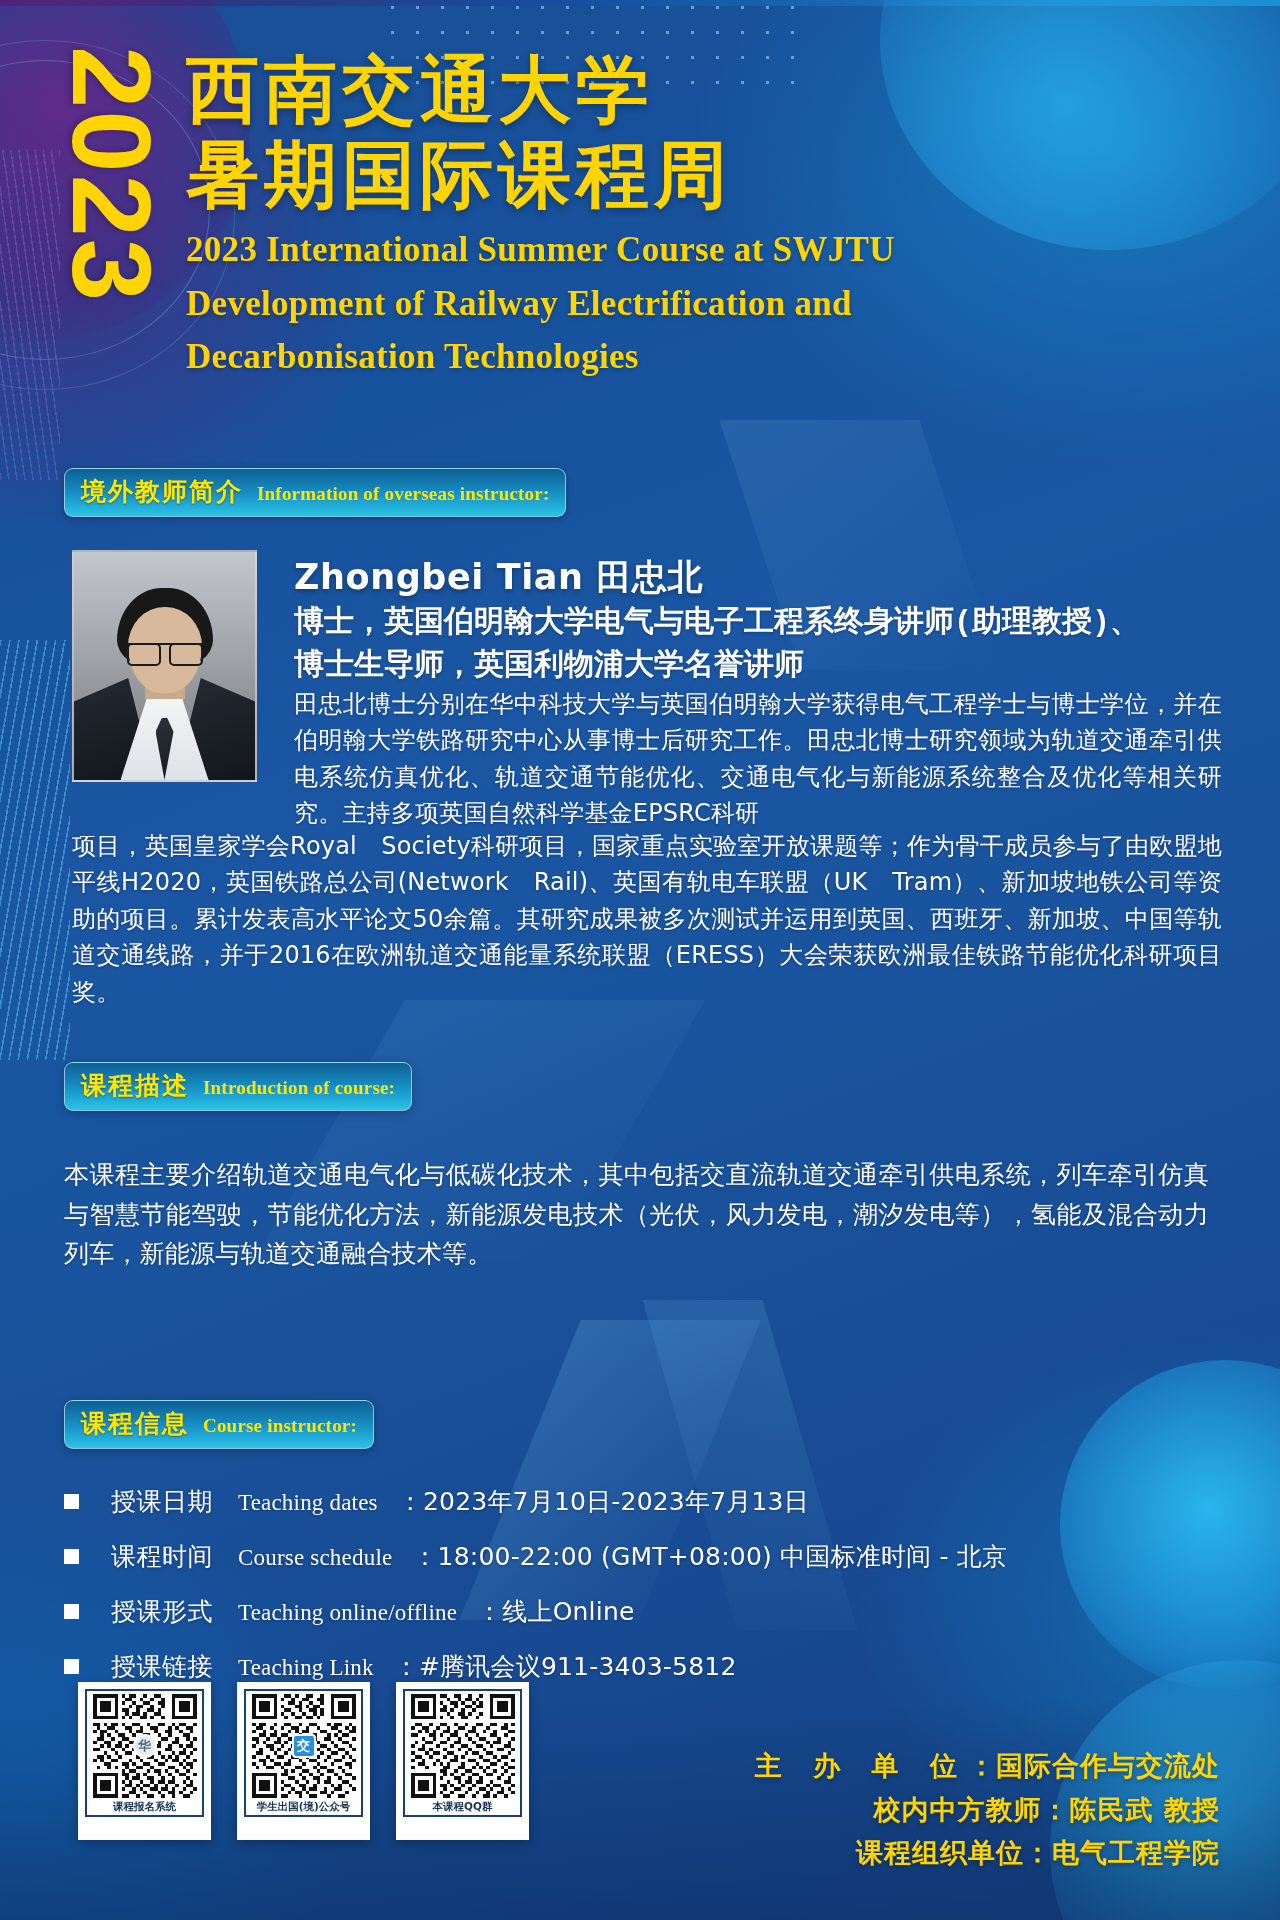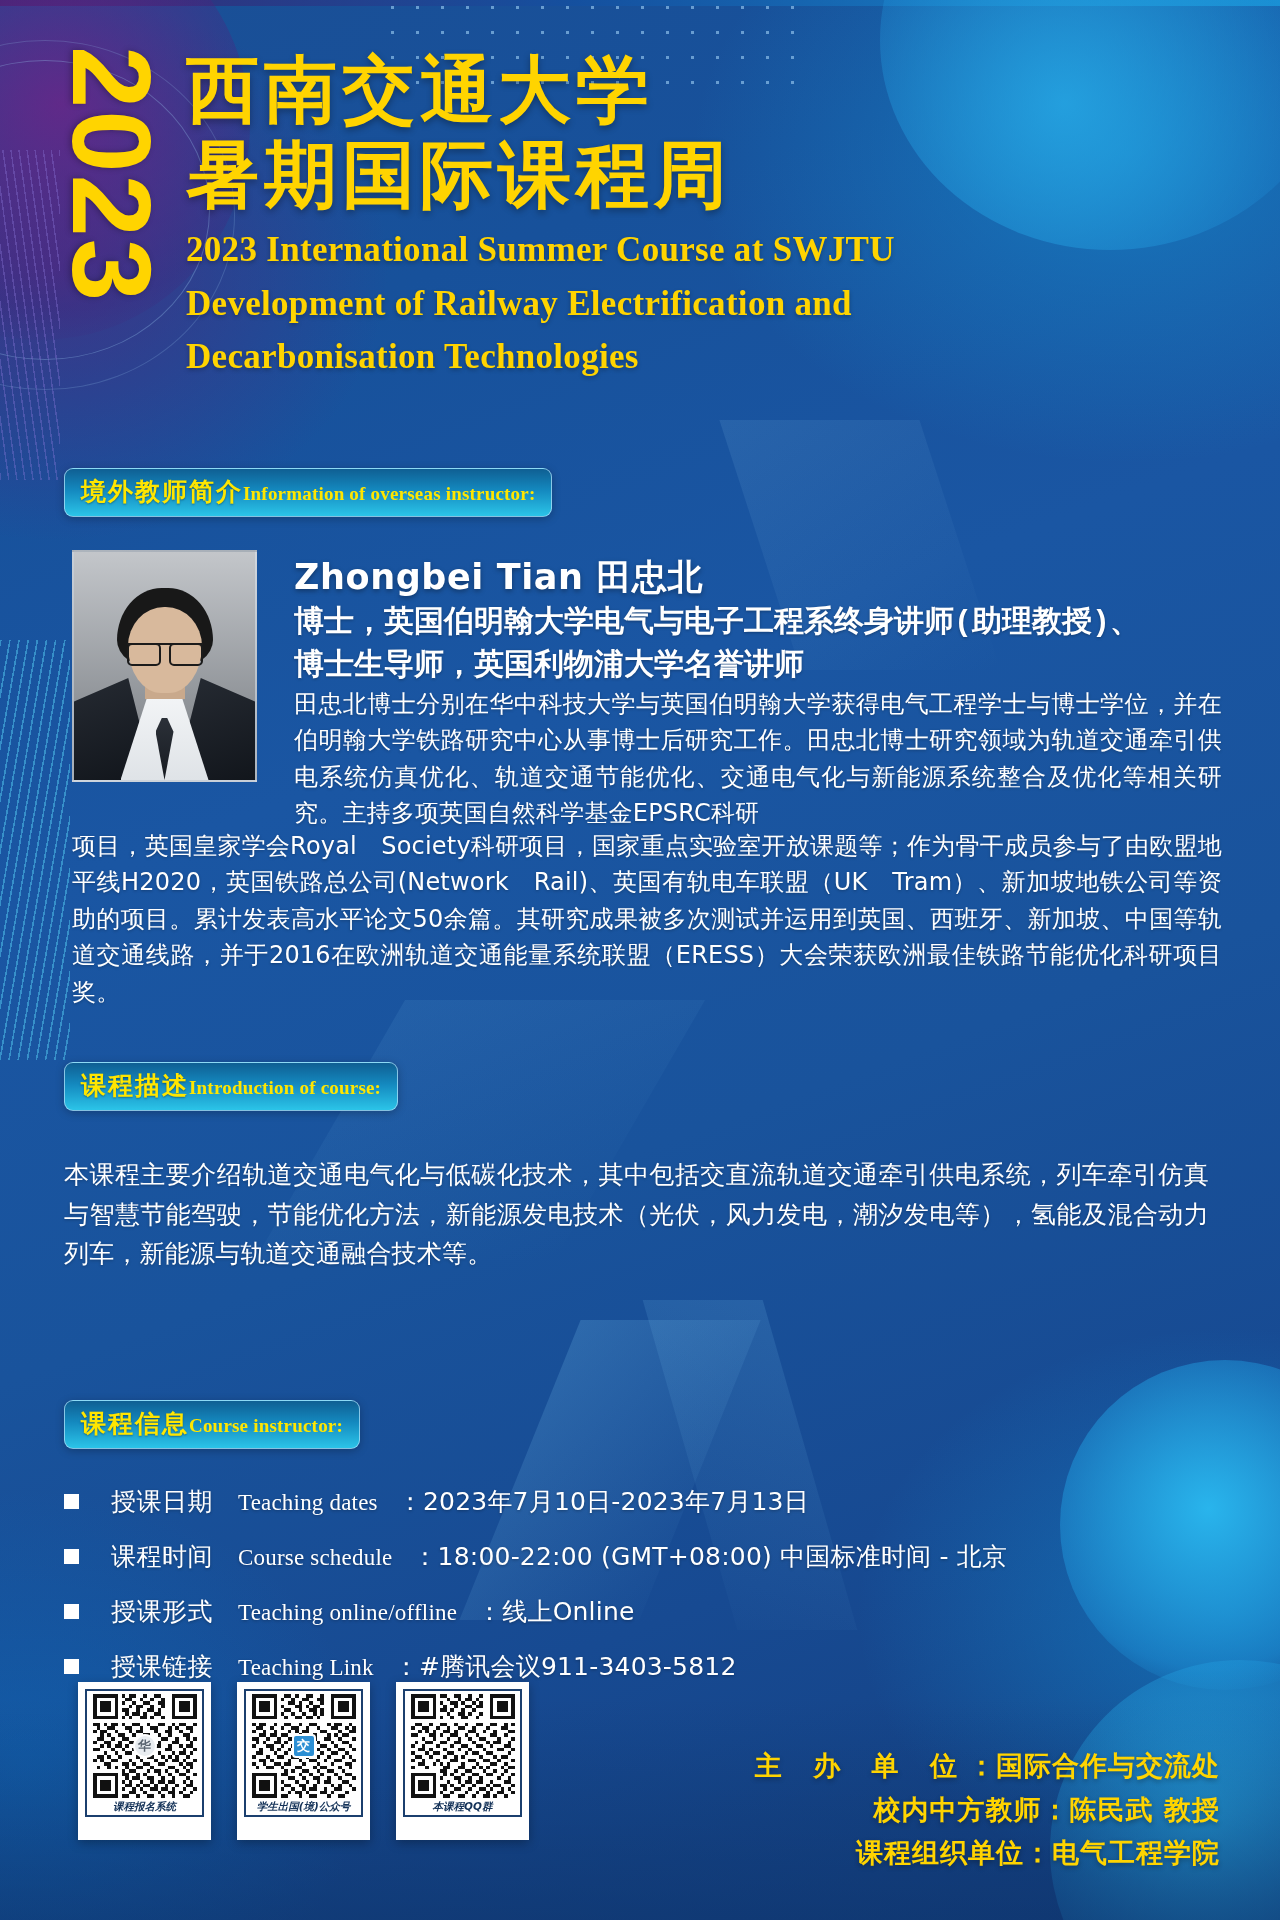--- a/index.html
+++ b/index.html
@@ -113,21 +113,21 @@
   .en-title {
     margin-top: 12px;
     font-family: "Liberation Serif", "DejaVu Serif", serif;
     font-weight: 700; font-size: 35px; color: #FFD400;
     line-height: 1.18; letter-spacing: .3px;
     text-shadow: 0 2px 4px rgba(0,0,0,.28);
   }
 
   
   .pill {
-    display: inline-flex; align-items: baseline; 
+    display: inline-flex; align-items: baseline; gap: 14px;
     padding: 6px 16px 8px 16px;
     border-radius: 9px;
     border: 1.5px solid rgba(175,225,250,.75);
     background: linear-gradient(180deg, #0f5f93 0%, #1489bf 45%, #2bc4e8 100%);
     box-shadow: 0 2px 8px rgba(0,0,0,.25);
   }
   .pill .cn {
     font-family: "DejaVu Sans", "Liberation Sans", sans-serif;
     font-size: 25px; font-weight: 900; color: #FFE600; letter-spacing: 2px;
     text-shadow: 0 1px 2px rgba(0,0,0,.35);
@@ -247,21 +247,21 @@
     width: 133px; height: 158px; background: #ffffff;
     padding: 7px 7px 5px 7px;
     display: flex; flex-direction: column; align-items: center;
     box-shadow: 0 3px 10px rgba(0,0,0,.30);
   }
   .qr-inner { border: 2px solid #1b3f6e; padding: 3px; width: 119px; height: 128px;
               display:flex; flex-direction:column; align-items:center; }
   .qr-img { width: 104px; height: 104px; position: relative; }
   .qr-caption {
     font-family: "DejaVu Sans", "Liberation Sans", sans-serif;
-    font-size: 10.5px; color: #143258; font-weight: 700; margin-top: 2px; white-space: nowrap; font-style: italic;
+    font-size: 10.5px; color: #143258; font-weight: 700; margin-top: 2px; white-space: nowrap;
   }
   .qr-logo {
     position:absolute; left:50%; top:50%; transform:translate(-50%,-50%);
     width:24px; height:24px; border-radius:4px;
     background:#2c8fd4; border:2px solid #fff;
     display:flex; align-items:center; justify-content:center;
     color:#fff; font-size:13px; font-weight:700;
   }
   .qr-logo.gray { background:#e9edf1; color:#5b6672; border-color:#fff; border-radius:50%; }
 

